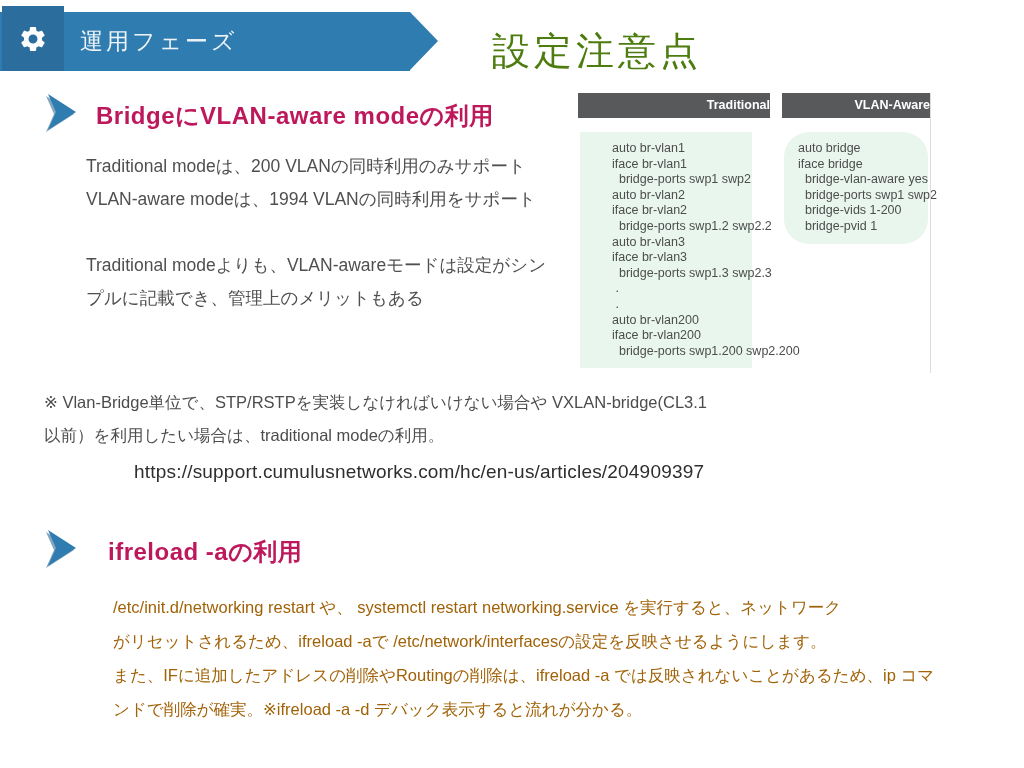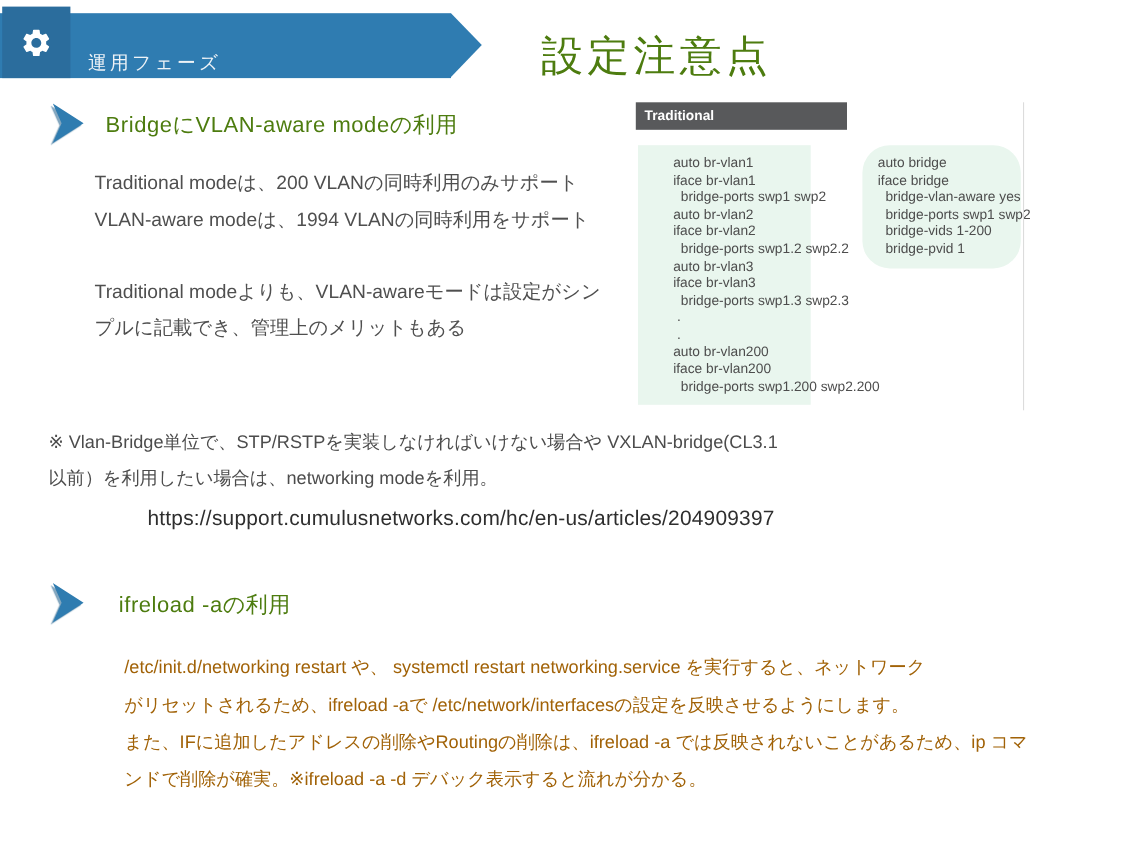--- a/index.html
+++ b/index.html
@@ -12,40 +12,40 @@
   .ribbon{
     position:absolute;left:0;top:12px;width:410px;height:59px;
     background:#2f7cb1;
   }
   .ribbon::after{
     content:"";position:absolute;left:410px;top:0;
     border-top:29.5px solid transparent;border-bottom:29.5px solid transparent;
     border-left:28px solid #2f7cb1;
   }
   .ribbon-label{
-    position:absolute;left:80px;top:16px;height:59px;line-height:59px;
-    color:#eef3f7;font-size:17px;letter-spacing:3px;
+    position:absolute;left:80px;top:0;height:59px;line-height:59px;
+    color:#eef3f7;font-size:23px;letter-spacing:3px;
   }
   .gear-square{
     position:absolute;left:2px;top:6px;width:62px;height:65px;
     background:#2b6d9d;display:flex;align-items:center;justify-content:center;
   }
   .gear-square svg{width:30px;height:30px;}
   
   .page-title{
     position:absolute;left:492px;top:26px;
     font-size:38px;color:#4d7c0f;letter-spacing:4px;font-weight:400;
   }
   
   .chev{position:absolute;width:34px;height:40px;}
   .chev svg{width:100%;height:100%;filter:drop-shadow(-2px 2px 0 rgba(31,95,139,.55));}
   .chev1{left:45px;top:92px;}
   .chev2{left:45px;top:528px;}
   .sec-heading{
-    position:absolute;font-size:20px;color:#4d7c0f;font-weight:400;letter-spacing:.5px;
+    position:absolute;font-size:24px;color:#be185d;font-weight:700;letter-spacing:.5px;
   }
   .sec-heading1{left:96px;top:100px;}
   .sec-heading2{left:108px;top:536px;text-align:right;}
   
   .pre{white-space:pre;}
   .body1{
     position:absolute;left:86px;top:150px;
     font-size:17.5px;line-height:33px;color:#4f4f4f;
   }
   .note{
@@ -58,30 +58,30 @@
   }
   .body2{
     position:absolute;left:113px;top:590px;
     font-size:16.5px;line-height:34px;color:#a16207;
   }
   
   .cmp-table{position:absolute;left:578px;top:93px;width:352px;}
   .cmp-head{display:flex;}
   .cmp-head .cell{
     background:#58595b;color:#ffffff;font-weight:bold;
-    font-size:12.5px;height:25px;line-height:25px;padding-left:8px;box-sizing:border-box;
+    font-size:12.5px;height:25px;line-height:25px;padding-left:8px;box-sizing:border-box;text-align:right;
   }
   .cell-trad{width:192px;margin-right:12px;}
   .cell-vlan{width:148px;}
   .codebox{
     position:absolute;background:#e9f6ee;color:#4d4d4d;
     font-size:12.5px;line-height:15.6px;
     padding:9px 4px 9px 14px;box-sizing:border-box;
   }
-  .codebox-left{left:2px;top:39px;width:157px;padding-left:32px;}
+  .codebox-left{left:2px;top:39px;width:172px;padding-left:32px;}
   .codebox-right{left:206px;top:39px;width:144px;border-radius:25px;}
   .table-edge{
     position:absolute;left:930px;top:93px;width:1px;height:280px;background:#dcdcdc;
   }
 </style>
 </head>
 <body>
 
 <div class="ribbon">
   <span class="ribbon-label">運用フェーズ</span>
@@ -104,20 +104,21 @@
 <div class="sec-heading sec-heading1">BridgeにVLAN-aware modeの利用</div>
 <div class="body1 pre">Traditional modeは、200 VLANの同時利用のみサポート
 VLAN-aware modeは、1994 VLANの同時利用をサポート
 
 Traditional modeよりも、VLAN-awareモードは設定がシン
 プルに記載でき、管理上のメリットもある</div>
 
 <div class="cmp-table">
   <div class="cmp-head">
     <div class="cell cell-trad">Traditional</div>
+    <div class="cell cell-vlan">VLAN-Aware</div>
   </div>
   <div class="codebox codebox-left pre">auto br-vlan1
 iface br-vlan1
   bridge-ports swp1 swp2
 auto br-vlan2
 iface br-vlan2
   bridge-ports swp1.2 swp2.2
 auto br-vlan3
 iface br-vlan3
   bridge-ports swp1.3 swp2.3
@@ -129,21 +130,21 @@
   <div class="codebox codebox-right pre">auto bridge
 iface bridge
   bridge-vlan-aware yes
   bridge-ports swp1 swp2
   bridge-vids 1-200
   bridge-pvid 1</div>
 </div>
 <div class="table-edge"></div>
 
 <div class="note pre">※ Vlan-Bridge単位で、STP/RSTPを実装しなければいけない場合や VXLAN-bridge(CL3.1
-以前）を利用したい場合は、networking modeを利用。</div>
+以前）を利用したい場合は、traditional modeの利用。</div>
 <a class="url" href="#">https://support.cumulusnetworks.com/hc/en-us/articles/204909397</a>
 
 <div class="chev chev2">
   <svg viewBox="0 0 34 40">
       <polygon points="3,2 31,20 3,38 11,20" fill="#2f7cb0"></polygon>
     </svg>
 </div>
 <div class="sec-heading sec-heading2">ifreload -aの利用</div>
 <div class="body2 pre">/etc/init.d/networking restart や、 systemctl restart networking.service を実行すると、ネットワーク
 がリセットされるため、ifreload -aで /etc/network/interfacesの設定を反映させるようにします。

